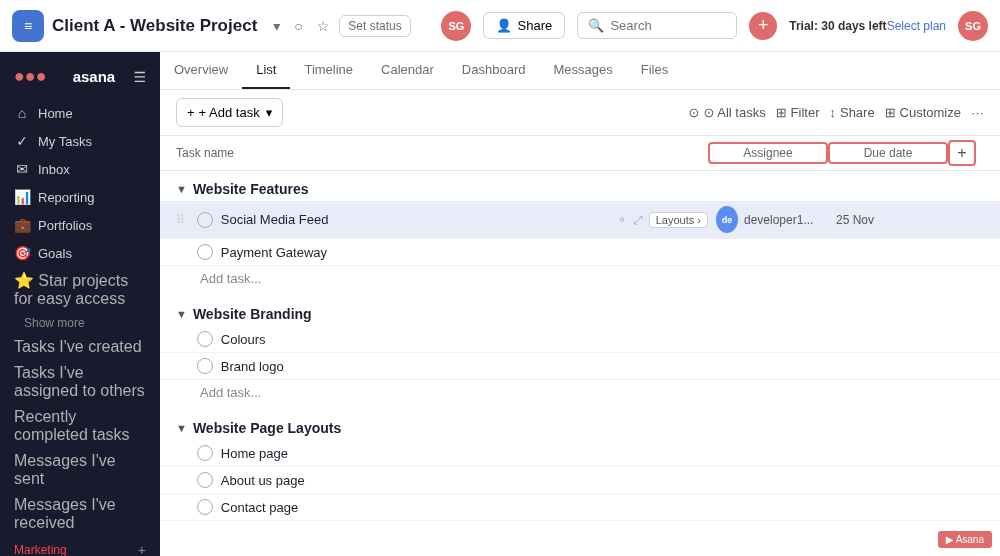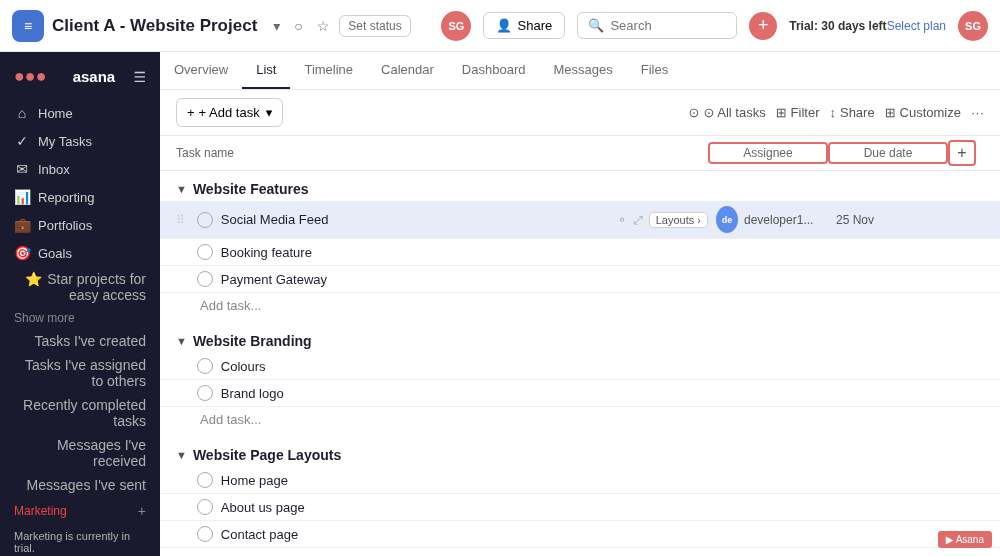--- a/index.html
+++ b/index.html
@@ -33,22 +33,22 @@
     
     .sidebar { width: 160px; background: #1a1a2e; color: #ccc; display: flex; flex-direction: column; padding: 8px 0; overflow-y: auto; flex-shrink: 0; }
     .sidebar-logo { display: flex; align-items: center; justify-content: space-between; padding: 6px 14px 12px; }
     .asana-logo { display: flex; align-items: center; gap: 6px; }
     .asana-logo-icon { color: #e06b6b; font-size: 18px; }
     .asana-logo-text { color: #fff; font-size: 15px; font-weight: 600; margin-left: 20px; }
     .hamburger { color: #ccc; font-size: 14px; cursor: pointer; }
     .sidebar-nav-item { display: flex; align-items: center; gap: 8px; padding: 6px 14px; cursor: pointer; border-radius: 0; color: #d0d0d0; font-size: 13px; }
     .sidebar-nav-item .nav-icon { font-size: 14px; width: 16px; text-align: center; }
     .sidebar-section-title { padding: 10px 14px 4px; font-size: 11px; color: #888; text-transform: none; }
-    .sidebar-small-item { padding: 4px 14px; font-size: 14px; color: #b0b0b0; cursor: pointer; text-align: right; }
-    .sidebar-show-more { padding: 4px 14px; font-size: 12px; color: #888; cursor: pointer; }
+    .sidebar-small-item { padding: 4px 14px; font-size: 16px; color: #b0b0b0; cursor: pointer; }
+    .sidebar-show-more { padding: 4px 24px; font-size: 12px; color: #888; cursor: pointer; }
     .sidebar-section-row { display: flex; align-items: center; justify-content: space-between; padding: 6px 14px 2px; }
     .sidebar-section-row .section-label { font-size: 12px; color: #ef4444; }
     .sidebar-section-row .plus-icon { color: #888; font-size: 14px; cursor: pointer; }
     .sidebar-marketing { padding: 6px 14px; }
     .sidebar-trial-note { font-size: 11px; color: #b0b0b0; margin-top: 3px; }
 
     
     .content { flex: 1; display: flex; flex-direction: column; overflow: hidden; }
 
     
@@ -165,22 +165,22 @@
         <span class="nav-icon">🎯</span>
         <span>Goals</span>
       </div>
 
       <div class="sidebar-small-item">⭐ Star projects for easy access</div>
       <div class="sidebar-show-more">Show more</div>
 
       <div class="sidebar-small-item">Tasks I've created</div>
       <div class="sidebar-small-item">Tasks I've assigned to others</div>
       <div class="sidebar-small-item">Recently completed tasks</div>
+      <div class="sidebar-small-item">Messages I've sent</div>
       <div class="sidebar-small-item">Messages I've received</div>
-      <div class="sidebar-small-item">Messages I've sent</div>
 
       <div class="sidebar-section-row">
         <span class="section-label">Marketing</span>
         <span class="plus-icon">+</span>
       </div>
       <div class="sidebar-marketing">
         <div class="sidebar-trial-note">Marketing is currently in trial.</div>
 
       </div>
 
@@ -251,30 +251,20 @@
             </div>
           </div>
           <div class="assignee-cell">
             <div class="assignee-avatar">de</div>
             <span class="assignee-name">developer1...</span>
           </div>
           <div class="due-date">25 Nov</div>
           <div></div>
         </div>
 
-        <div class="task-row">
-          <div class="task-left">
-            <span class="drag-handle" style="visibility:hidden;">⠿</span>
-            <div class="task-check"></div>
-            <span class="task-name">Booking feature</span>
-          </div>
-          <div class="assignee-cell"></div>
-          <div class="due-date"></div>
-          <div></div>
-        </div>
 
         <div class="task-row">
           <div class="task-left">
             <span class="drag-handle" style="visibility:hidden;">⠿</span>
             <div class="task-check"></div>
             <span class="task-name">Payment Gateway</span>
           </div>
           <div class="assignee-cell"></div>
           <div class="due-date"></div>
           <div></div>

